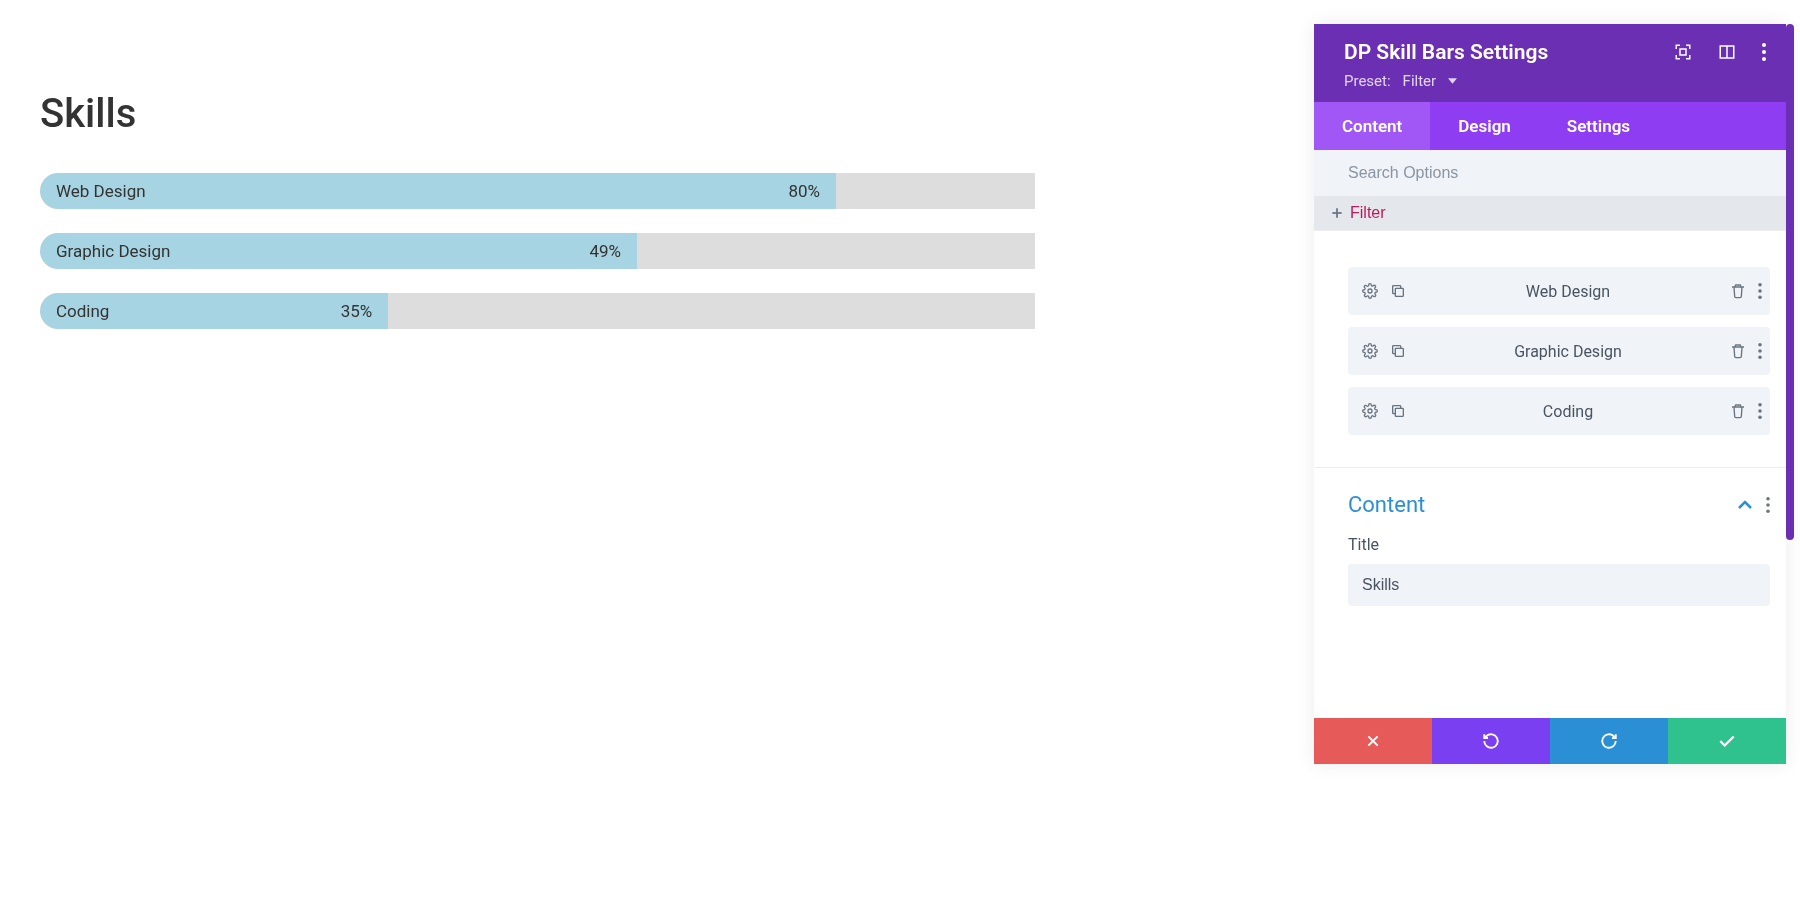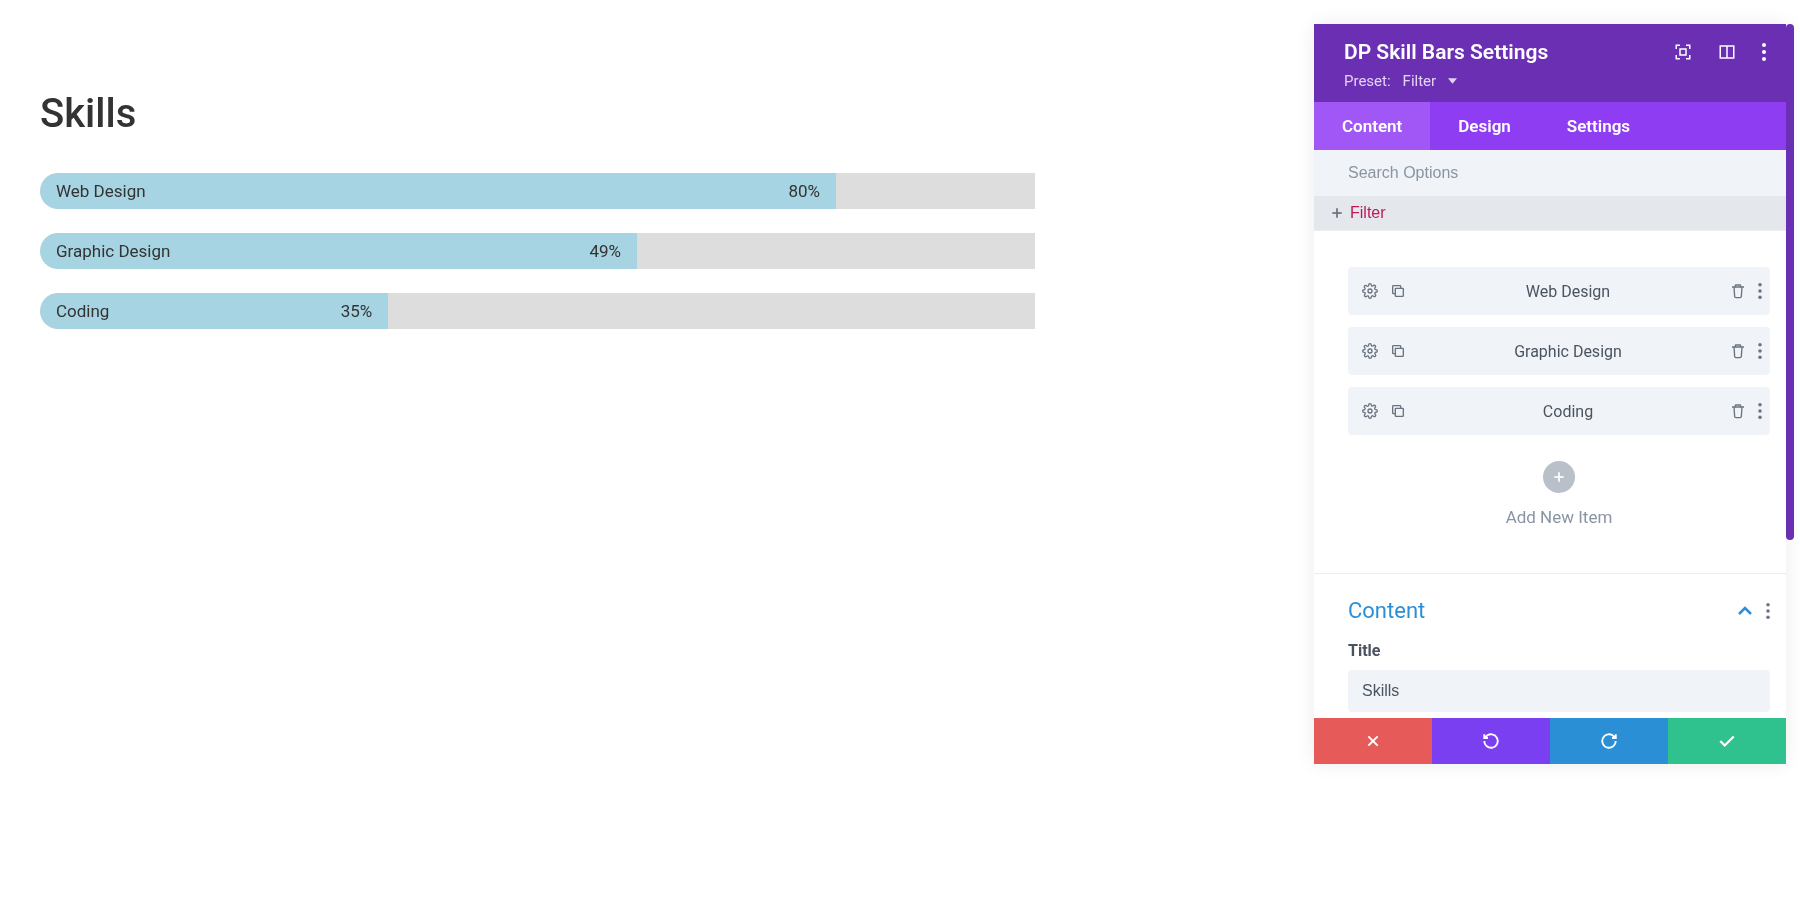--- a/index.html
+++ b/index.html
@@ -219,21 +219,21 @@
     }
     .section-header-icons {
       display: flex;
       gap: 14px;
       align-items: center;
       color: #6a7480;
     }
     .field-label {
       color: #4a5460;
       font-size: 16px;
-      font-weight: 700;
+      font-weight: 400;
       margin-bottom: 10px;
     }
     .field-input {
       background: #f0f3f7;
       border: none;
       padding: 12px 14px;
       width: 100%;
       border-radius: 4px;
       font-size: 16px;
       color: #4a5460;
@@ -447,29 +447,20 @@
           <span class="icon-sm">
               <svg width="4" height="16" viewBox="0 0 4 18" fill="#6a7480">
                 <circle cx="2" cy="2" r="2"></circle>
                 <circle cx="2" cy="9" r="2"></circle>
                 <circle cx="2" cy="16" r="2"></circle>
               </svg>
             </span>
         </div>
       </div>
 
-      <div class="add-item-area">
-        <div class="add-circle">
-          <svg width="14" height="14" viewBox="0 0 24 24" fill="none" stroke="#fff" stroke-width="3">
-              <line x1="12" y1="4" x2="12" y2="20"></line>
-              <line x1="4" y1="12" x2="20" y2="12"></line>
-            </svg>
-        </div>
-        <div class="add-label">Add New Item</div>
-      </div>
     </div>
 
     <div class="section-divider"></div>
 
     <div class="content-section">
       <div class="section-header">
         <div class="section-title">Content</div>
         <div class="section-header-icons">
           <span class="icon-sm">
               <svg width="14" height="10" viewBox="0 0 14 10" fill="none" stroke="#2a8fd5" stroke-width="2.5">

